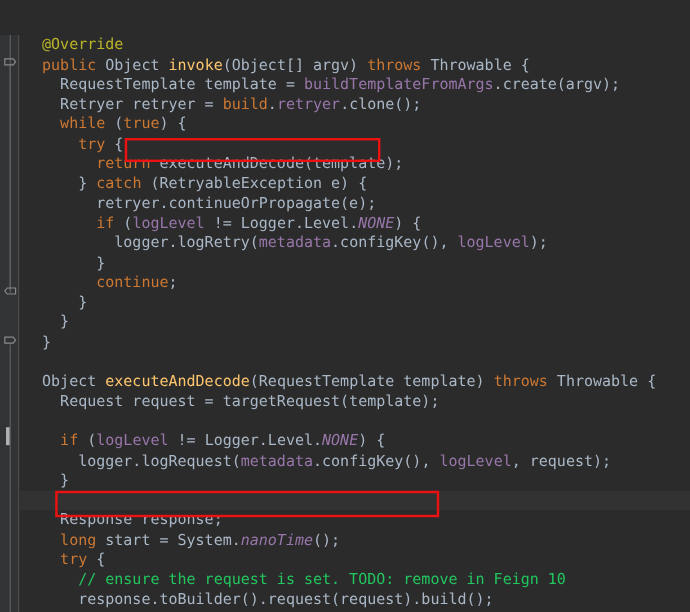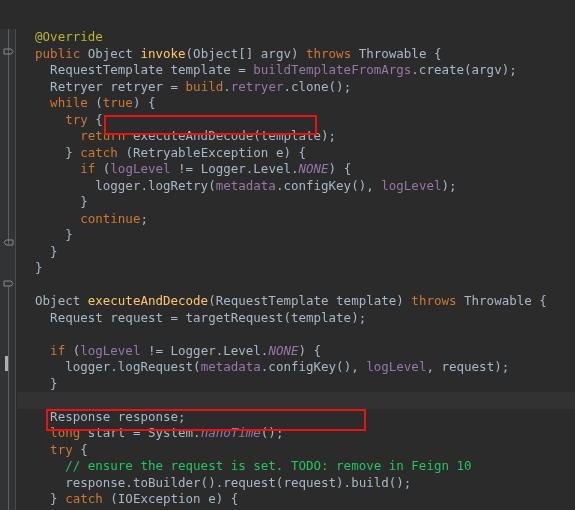--- a/index.html
+++ b/index.html
@@ -193,20 +193,21 @@
     <div class="line"><span class="txt">    Retryer retryer = </span><span class="kw">build</span><span class="txt">.</span><span class="fld">retryer</span><span class="txt">.clone();</span></div>
 
     <div class="line"><span class="kw">    while </span><span class="txt">(</span><span class="kw">true</span><span class="txt">) {</span></div>
 
     <div class="line"><span class="kw">      try </span><span class="txt">{</span></div>
 
     <div class="line"><span class="kw">        return </span><span class="txt">executeAndDecode(template);</span></div>
 
     <div class="line"><span class="txt">      } </span><span class="kw">catch </span><span class="txt">(RetryableException e) {</span></div>
 
+    <div class="line"><span class="txt">        retryer.continueOrPropagate(e);</span></div>
 
     <div class="line"><span class="kw">        if </span><span class="txt">(</span><span class="fld">logLevel</span><span class="txt"> != Logger.Level.</span><span class="sc">NONE</span><span class="txt">) {</span></div>
 
     <div class="line"><span class="txt">          logger.logRetry(</span><span class="fld">metadata</span><span class="txt">.configKey(), </span><span class="fld">logLevel</span><span class="txt">);</span></div>
 
     <div class="line"><span class="txt">        }</span></div>
 
     <div class="line"><span class="kw">        continue</span><span class="txt">;</span></div>
 
     <div class="line"><span class="txt">      }</span></div>

